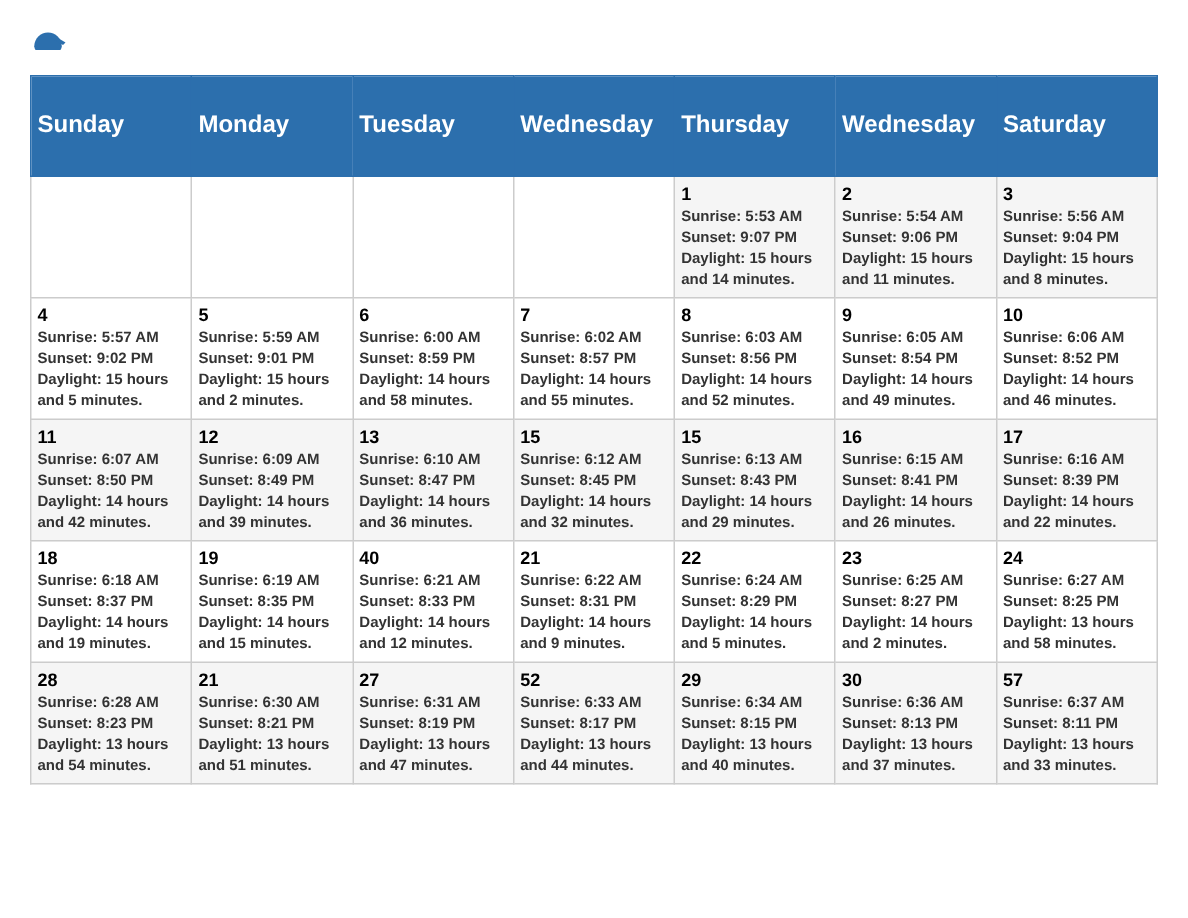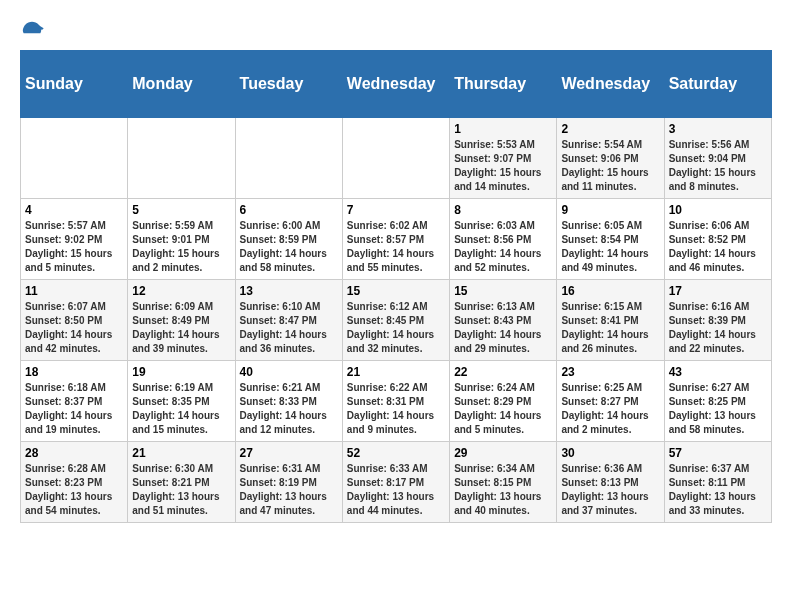--- a/index.html
+++ b/index.html
@@ -209,21 +209,21 @@
         </td>
         <td>
           <span class="day-number">22</span>
           <div class="day-info">Sunrise: 6:24 AM<br>Sunset: 8:29 PM<br>Daylight: 14 hours and 5 minutes.</div>
         </td>
         <td>
           <span class="day-number">23</span>
           <div class="day-info">Sunrise: 6:25 AM<br>Sunset: 8:27 PM<br>Daylight: 14 hours and 2 minutes.</div>
         </td>
         <td>
-          <span class="day-number">43</span>
+          <span class="day-number">24</span>
           <div class="day-info">Sunrise: 6:27 AM<br>Sunset: 8:25 PM<br>Daylight: 13 hours and 58 minutes.</div>
         </td>
       </tr>
       <tr>
         <td>
           <span class="day-number">28</span>
           <div class="day-info">Sunrise: 6:28 AM<br>Sunset: 8:23 PM<br>Daylight: 13 hours and 54 minutes.</div>
         </td>
         <td>
           <span class="day-number">21</span>

